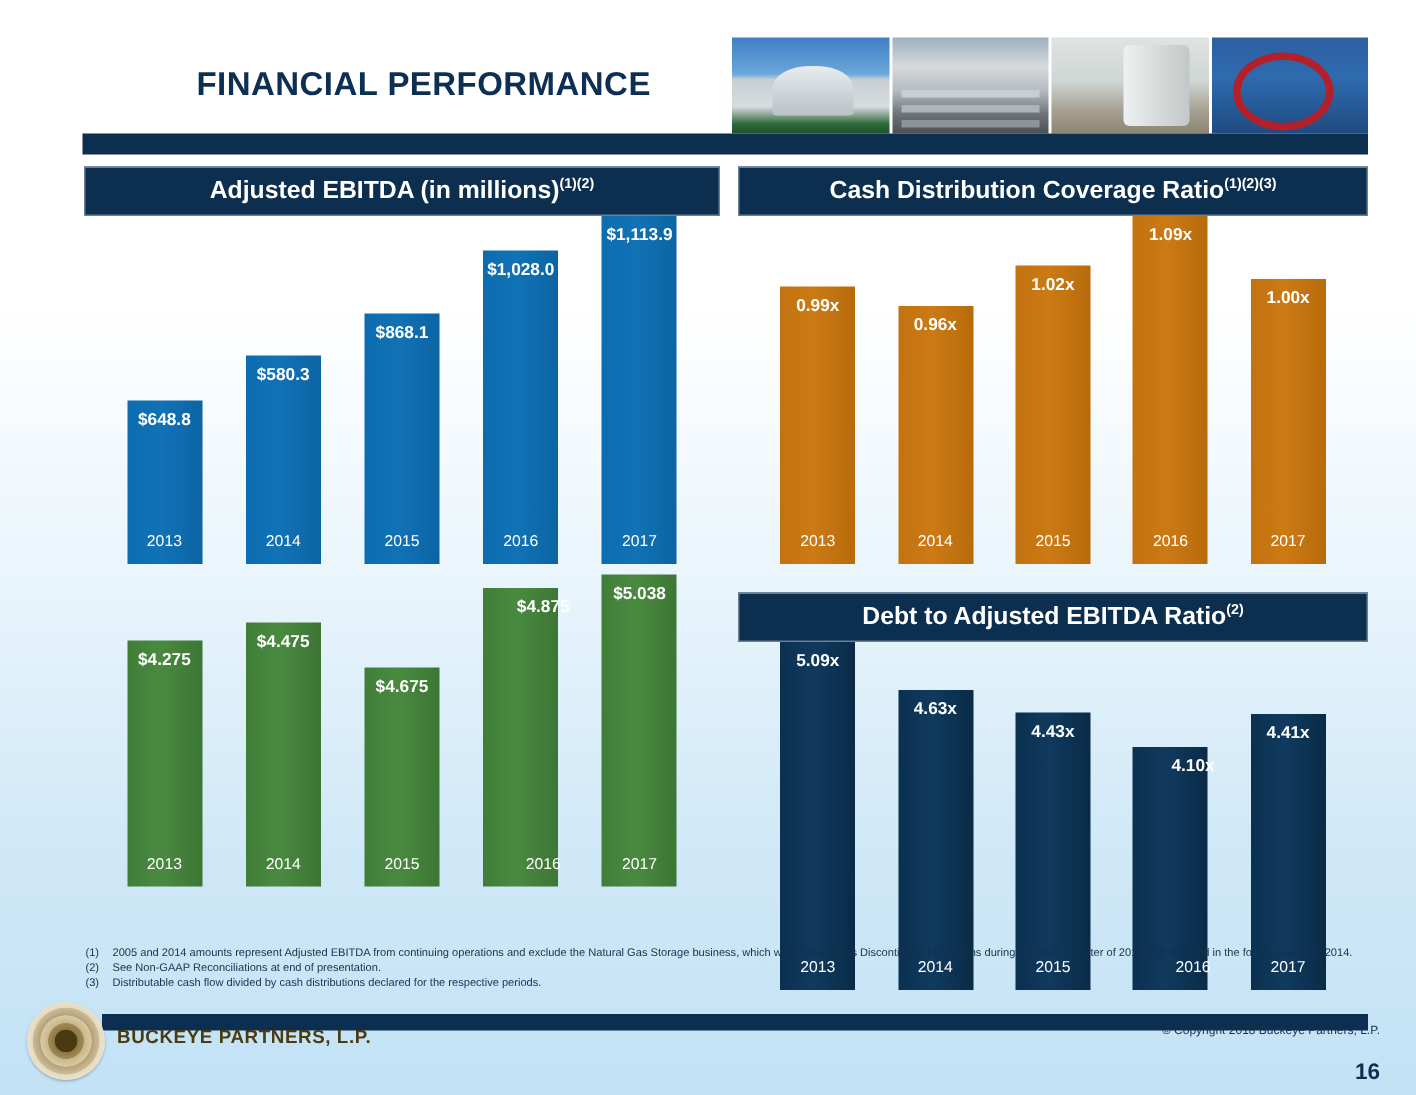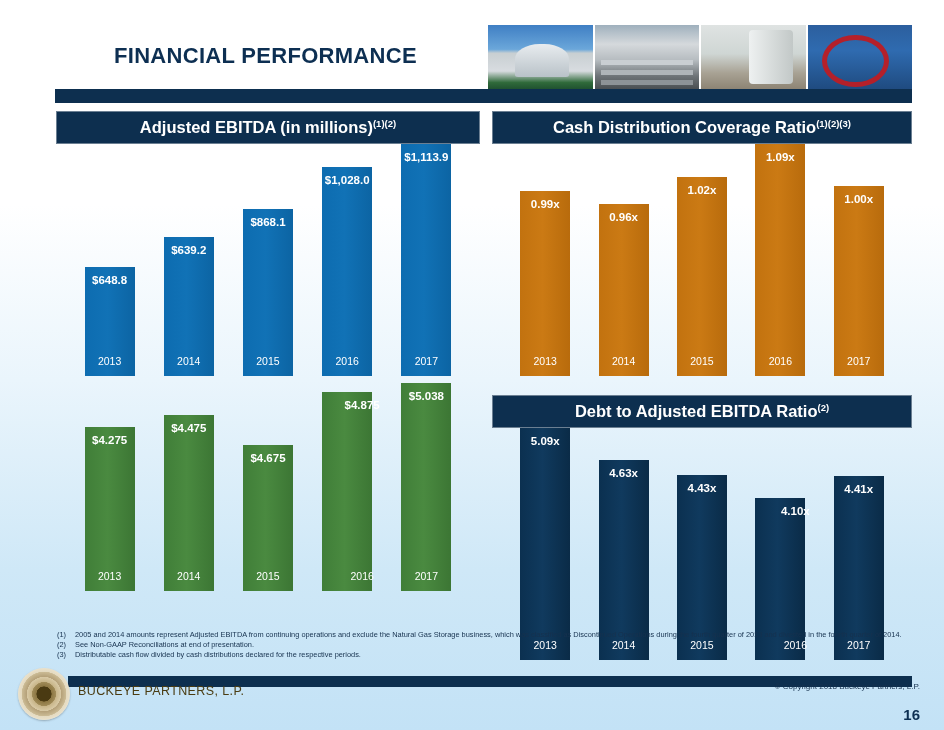--- a/index.html
+++ b/index.html
@@ -11,21 +11,21 @@
     height: 730px;
     font-family: "Liberation Sans", sans-serif;
     background: linear-gradient(to bottom, #ffffff 0%, #ffffff 28%, #eaf5fc 52%, #cfe8f7 78%, #c3e2f6 100%);
     position: relative;
     overflow: hidden;
   }
 
   
   .slide-title {
     position: absolute;
-    left: 114px;
+    left: 131px;
     top: 43px;
     font-size: 22px;
     font-weight: bold;
     color: #0d2f52;
     letter-spacing: 0.3px;
   }
   .header-images {
     position: absolute;
     left: 488px;
     top: 25px;
@@ -170,21 +170,21 @@
       #b5a179 47%, #cbbb95 60%,
       #e4dac0 61%, #efe7d4 78%,
       #d6c9a8 79%, #cbbd9b 100%);
     box-shadow: 0 1px 2px rgba(0,0,0,0.25);
   }
   .company-name {
     position: absolute;
     left: 78px;
     top: 684px;
     font-size: 12.5px;
-    font-weight: normal;
+    font-weight: bold;
     color: #4a3c12;
     letter-spacing: 0.4px;
   }
   .copyright {
     position: absolute;
     right: 24px;
     top: 682px;
     font-size: 8px;
     color: #16314e;
   }
@@ -214,21 +214,21 @@
   <div class="panel-header">
     <span>Adjusted EBITDA (in millions)</span><sup>(1)(2)</sup>
   </div>
   <div class="plot" id="plot-0" style="height:232px;">
     <div class="bars">
         <div class="bar-slot c-blue" style="height: 109.04px;">
           <div class="bar-value">$648.8</div>
           <div class="bar-year">2013</div>
         </div>
         <div class="bar-slot c-blue" style="height: 139.39px;">
-          <div class="bar-value">$639.2</div>
+          <div class="bar-value">$580.3</div>
           <div class="bar-year">2014</div>
         </div>
         <div class="bar-slot c-blue" style="height: 167.017px;">
           <div class="bar-value">$868.1</div>
           <div class="bar-year">2015</div>
         </div>
         <div class="bar-slot c-blue" style="height: 209.29px;">
           <div class="bar-value">$1,028.0</div>
           <div class="bar-year">2016</div>
         </div>

